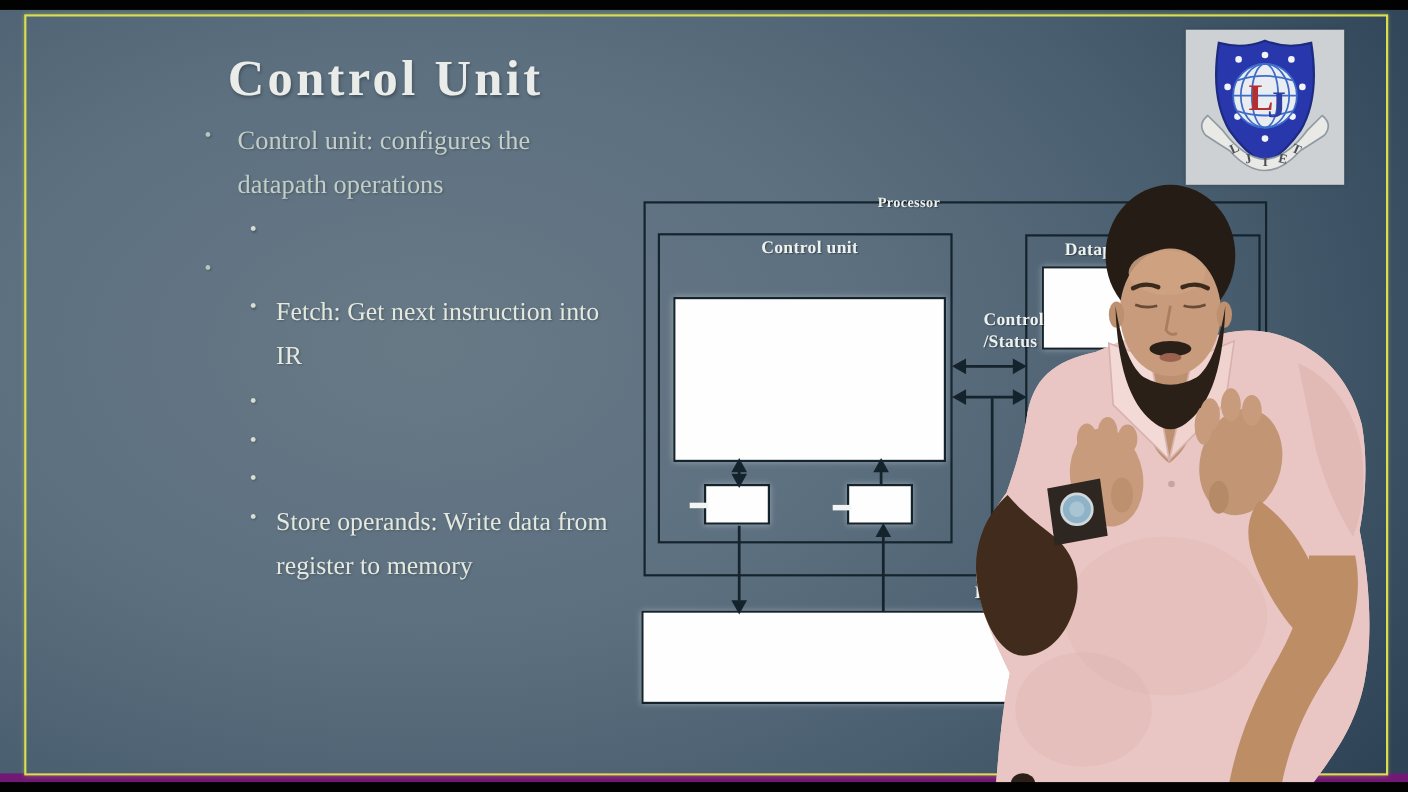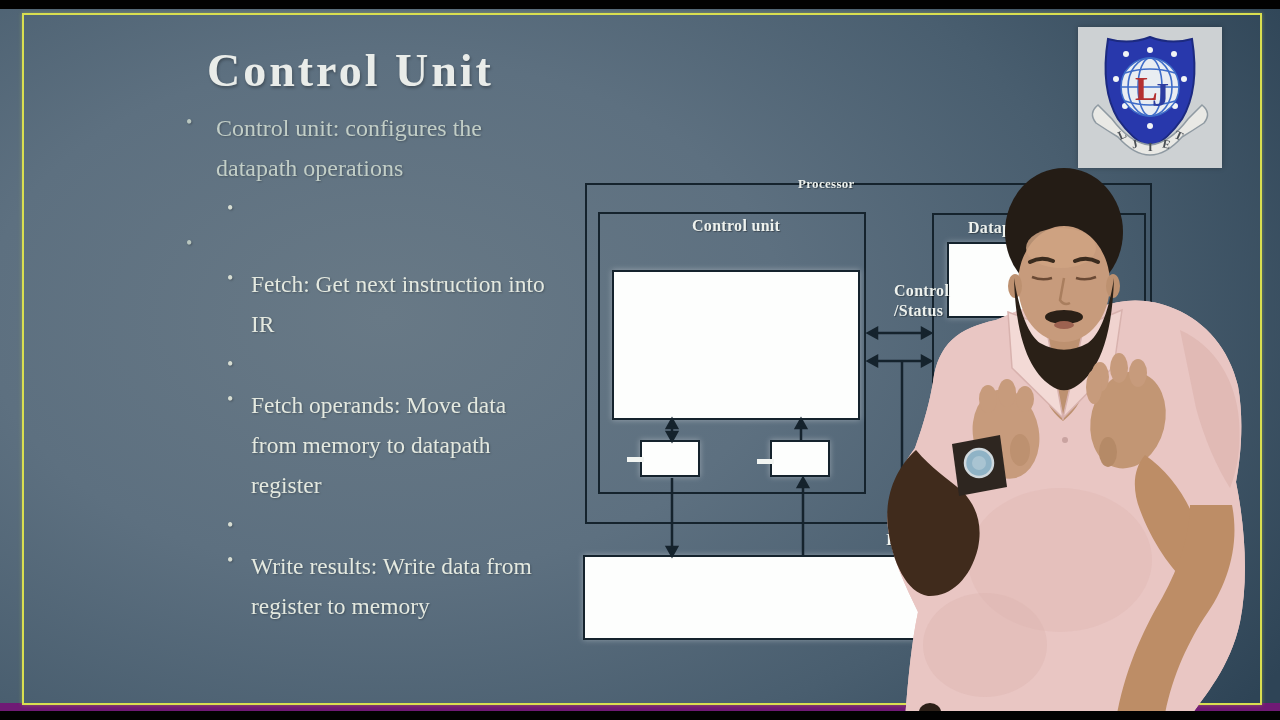--- a/index.html
+++ b/index.html
@@ -68,30 +68,27 @@
     <div class="b l2">
         <span class="dot">•</span>
         <span class="txt">Fetch: Get next instruction into
 IR</span>
       </div>
     <div class="b l2">
         <span class="dot">•</span>
       </div>
     <div class="b l2">
         <span class="dot">•</span>
-        <span class="txt">Fetch operands: Move data
-from memory to datapath
-register</span>
-      </div>
-    <div class="b l2">
-        <span class="dot">•</span>
-      </div>
-    <div class="b l2">
-        <span class="dot">•</span>
-        <span class="txt">Write results: Write data from
+      </div>
+    <div class="b l2">
+        <span class="dot">•</span>
+      </div>
+    <div class="b l2">
+        <span class="dot">•</span>
+        <span class="txt">Store operands: Write data from
 register to memory</span>
       </div>
   </div>
 
   <div>
     <div class="dbox" style="left:585px;top:183px;width:567px;height:341px;"></div>
     <div class="dlabel" style="left:798px;top:176px;font-size:13px;">Processor</div>
 
     <div class="dbox" style="left:598px;top:212px;width:268px;height:282px;"></div>
     <div class="dlabel" style="left:692px;top:217px;">Control unit</div>

